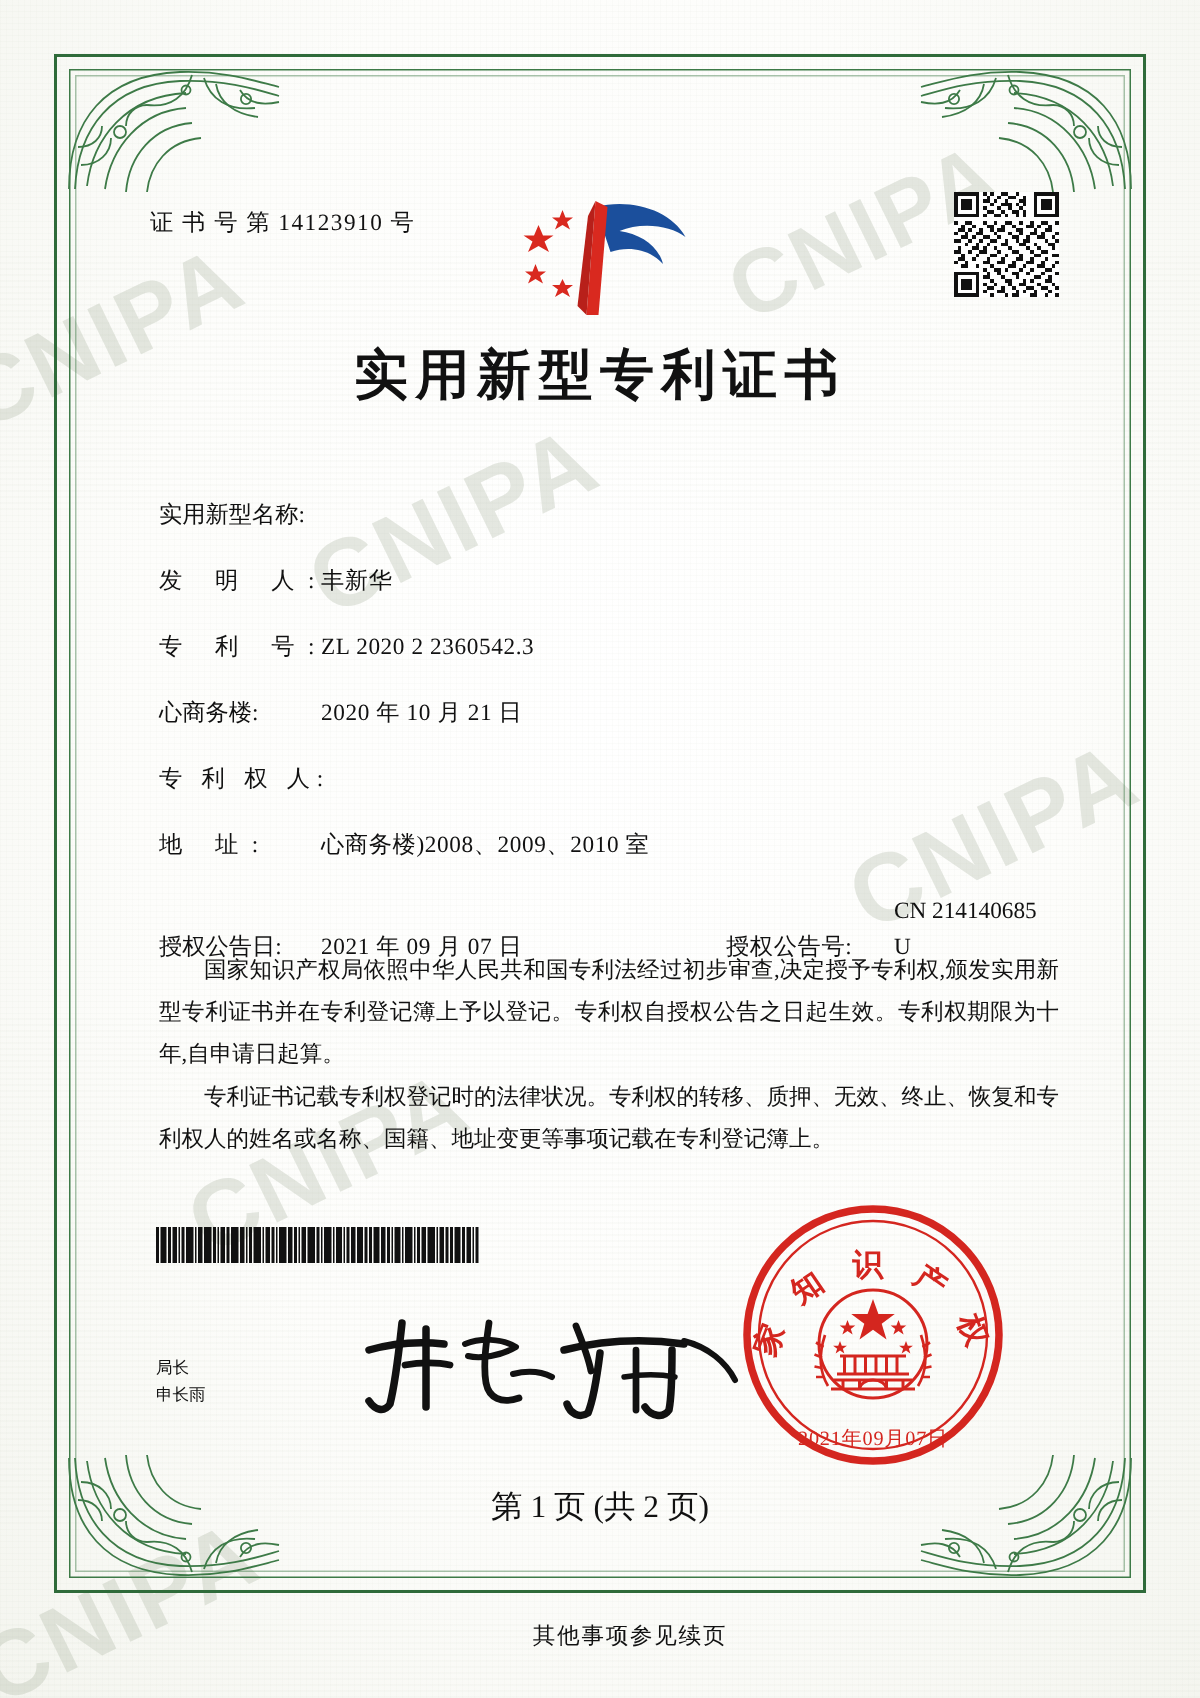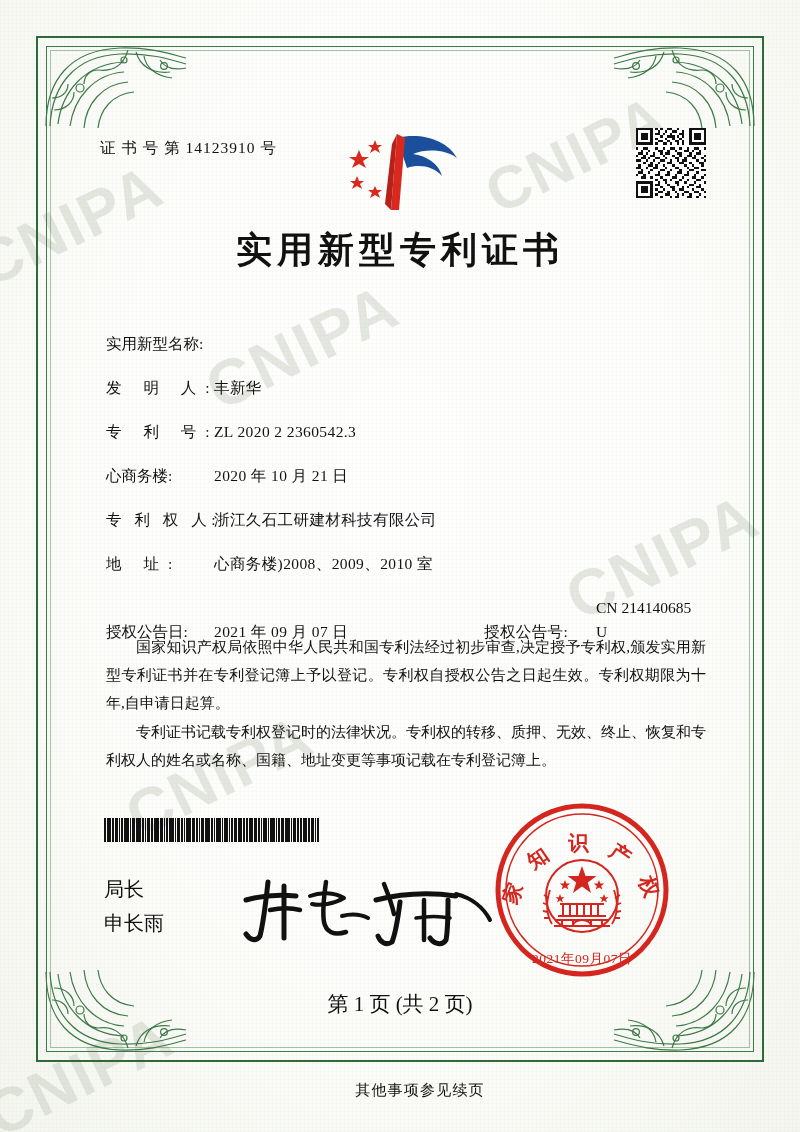--- a/index.html
+++ b/index.html
@@ -173,21 +173,21 @@
     display: block;
     background: #111;
     height: 100%;
     margin-right: 1px;
   }
 
   
   #sig-block {
     position: absolute;
     left: 38px; bottom: 92px;
-    font-size: 20px;
+    font-size: 11px;
     line-height: 1.7;
     color: #111;
   }
   #signature {
     position: absolute;
     left: 168px; bottom: 82px;
     width: 270px; height: 80px;
   }
   #signature svg { display:block; width:100%; height:100%; }
 
@@ -563,21 +563,20 @@
         <div class="field-value">ZL 2020 2 2360542.3</div>
       </div>
 
       <div class="field-row">
         <div class="field-label">心商务楼:</div>
         <div class="field-value">2020 年 10 月 21 日</div>
       </div>
 
       <div class="field-row">
         <div class="field-label spaced2">专 利 权 人:</div>
-        <div class="field-value">浙江久石工研建材科技有限公司</div>
       </div>
 
       <div class="field-row">
         <div class="field-label spaced">地 址:</div>
         <div class="field-value">
           <span class="subline">心商务楼)2008、2009、2010 室</span>
         </div>
       </div>
 
       <div class="field-row dual">

